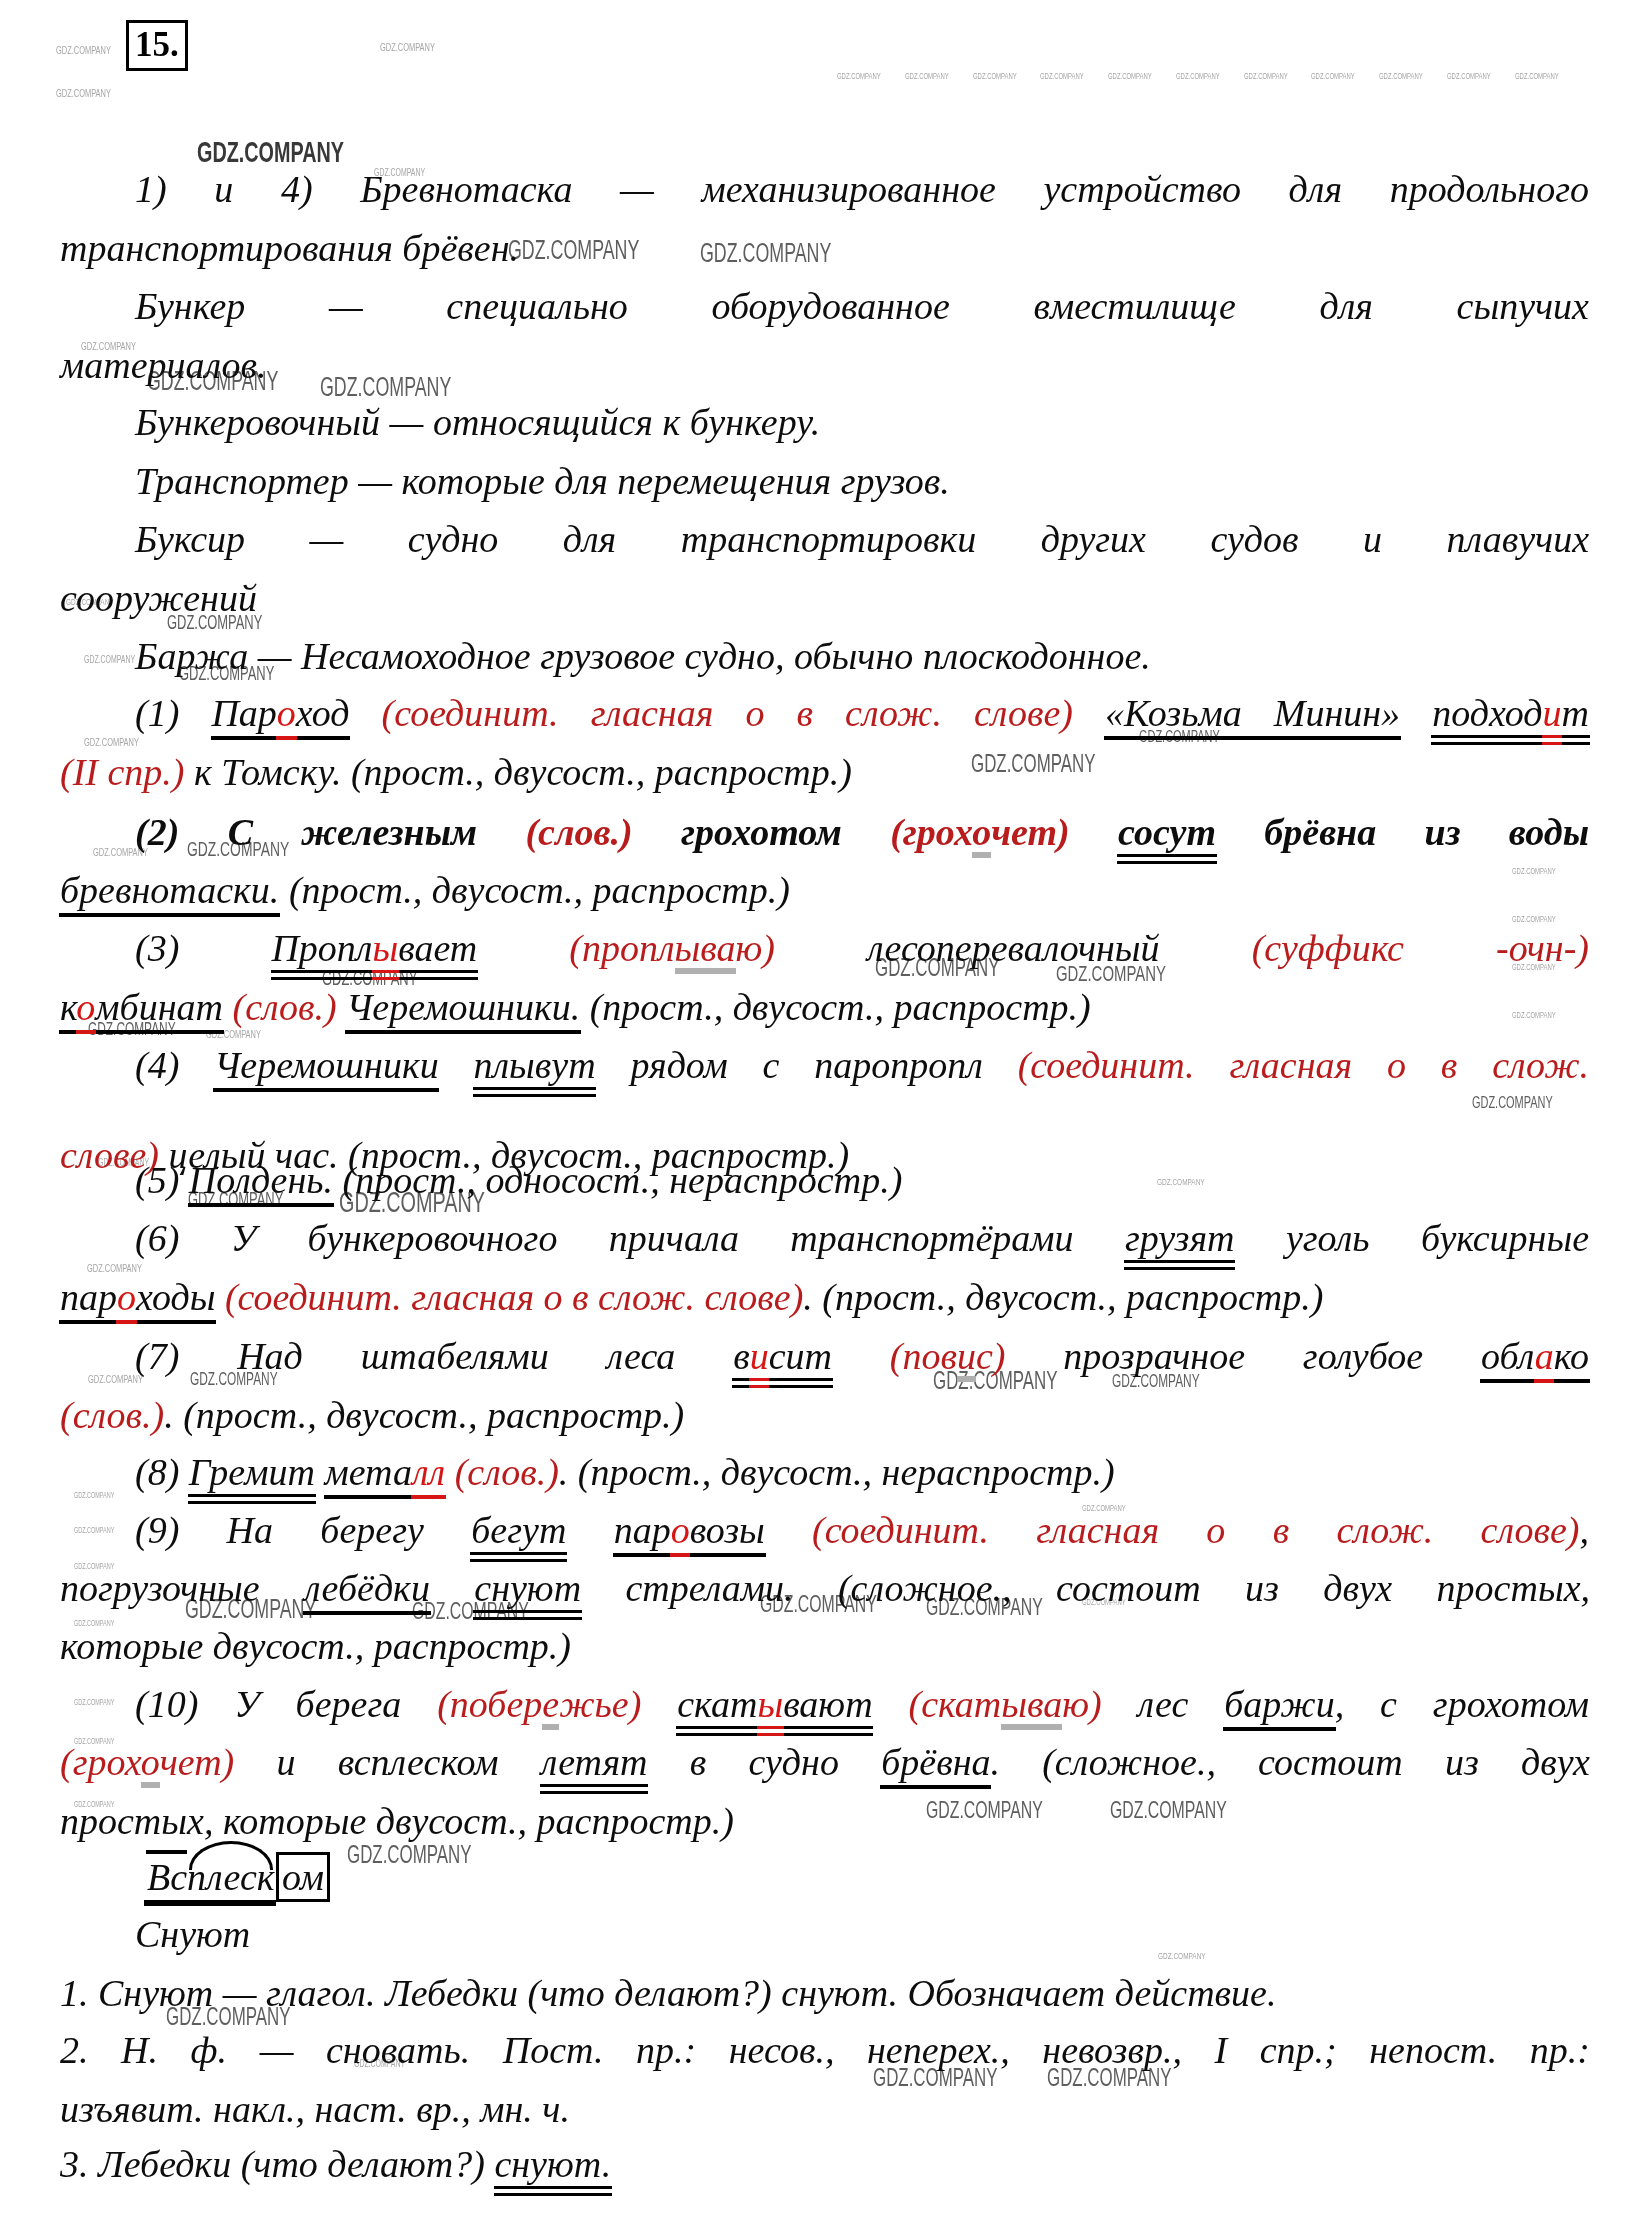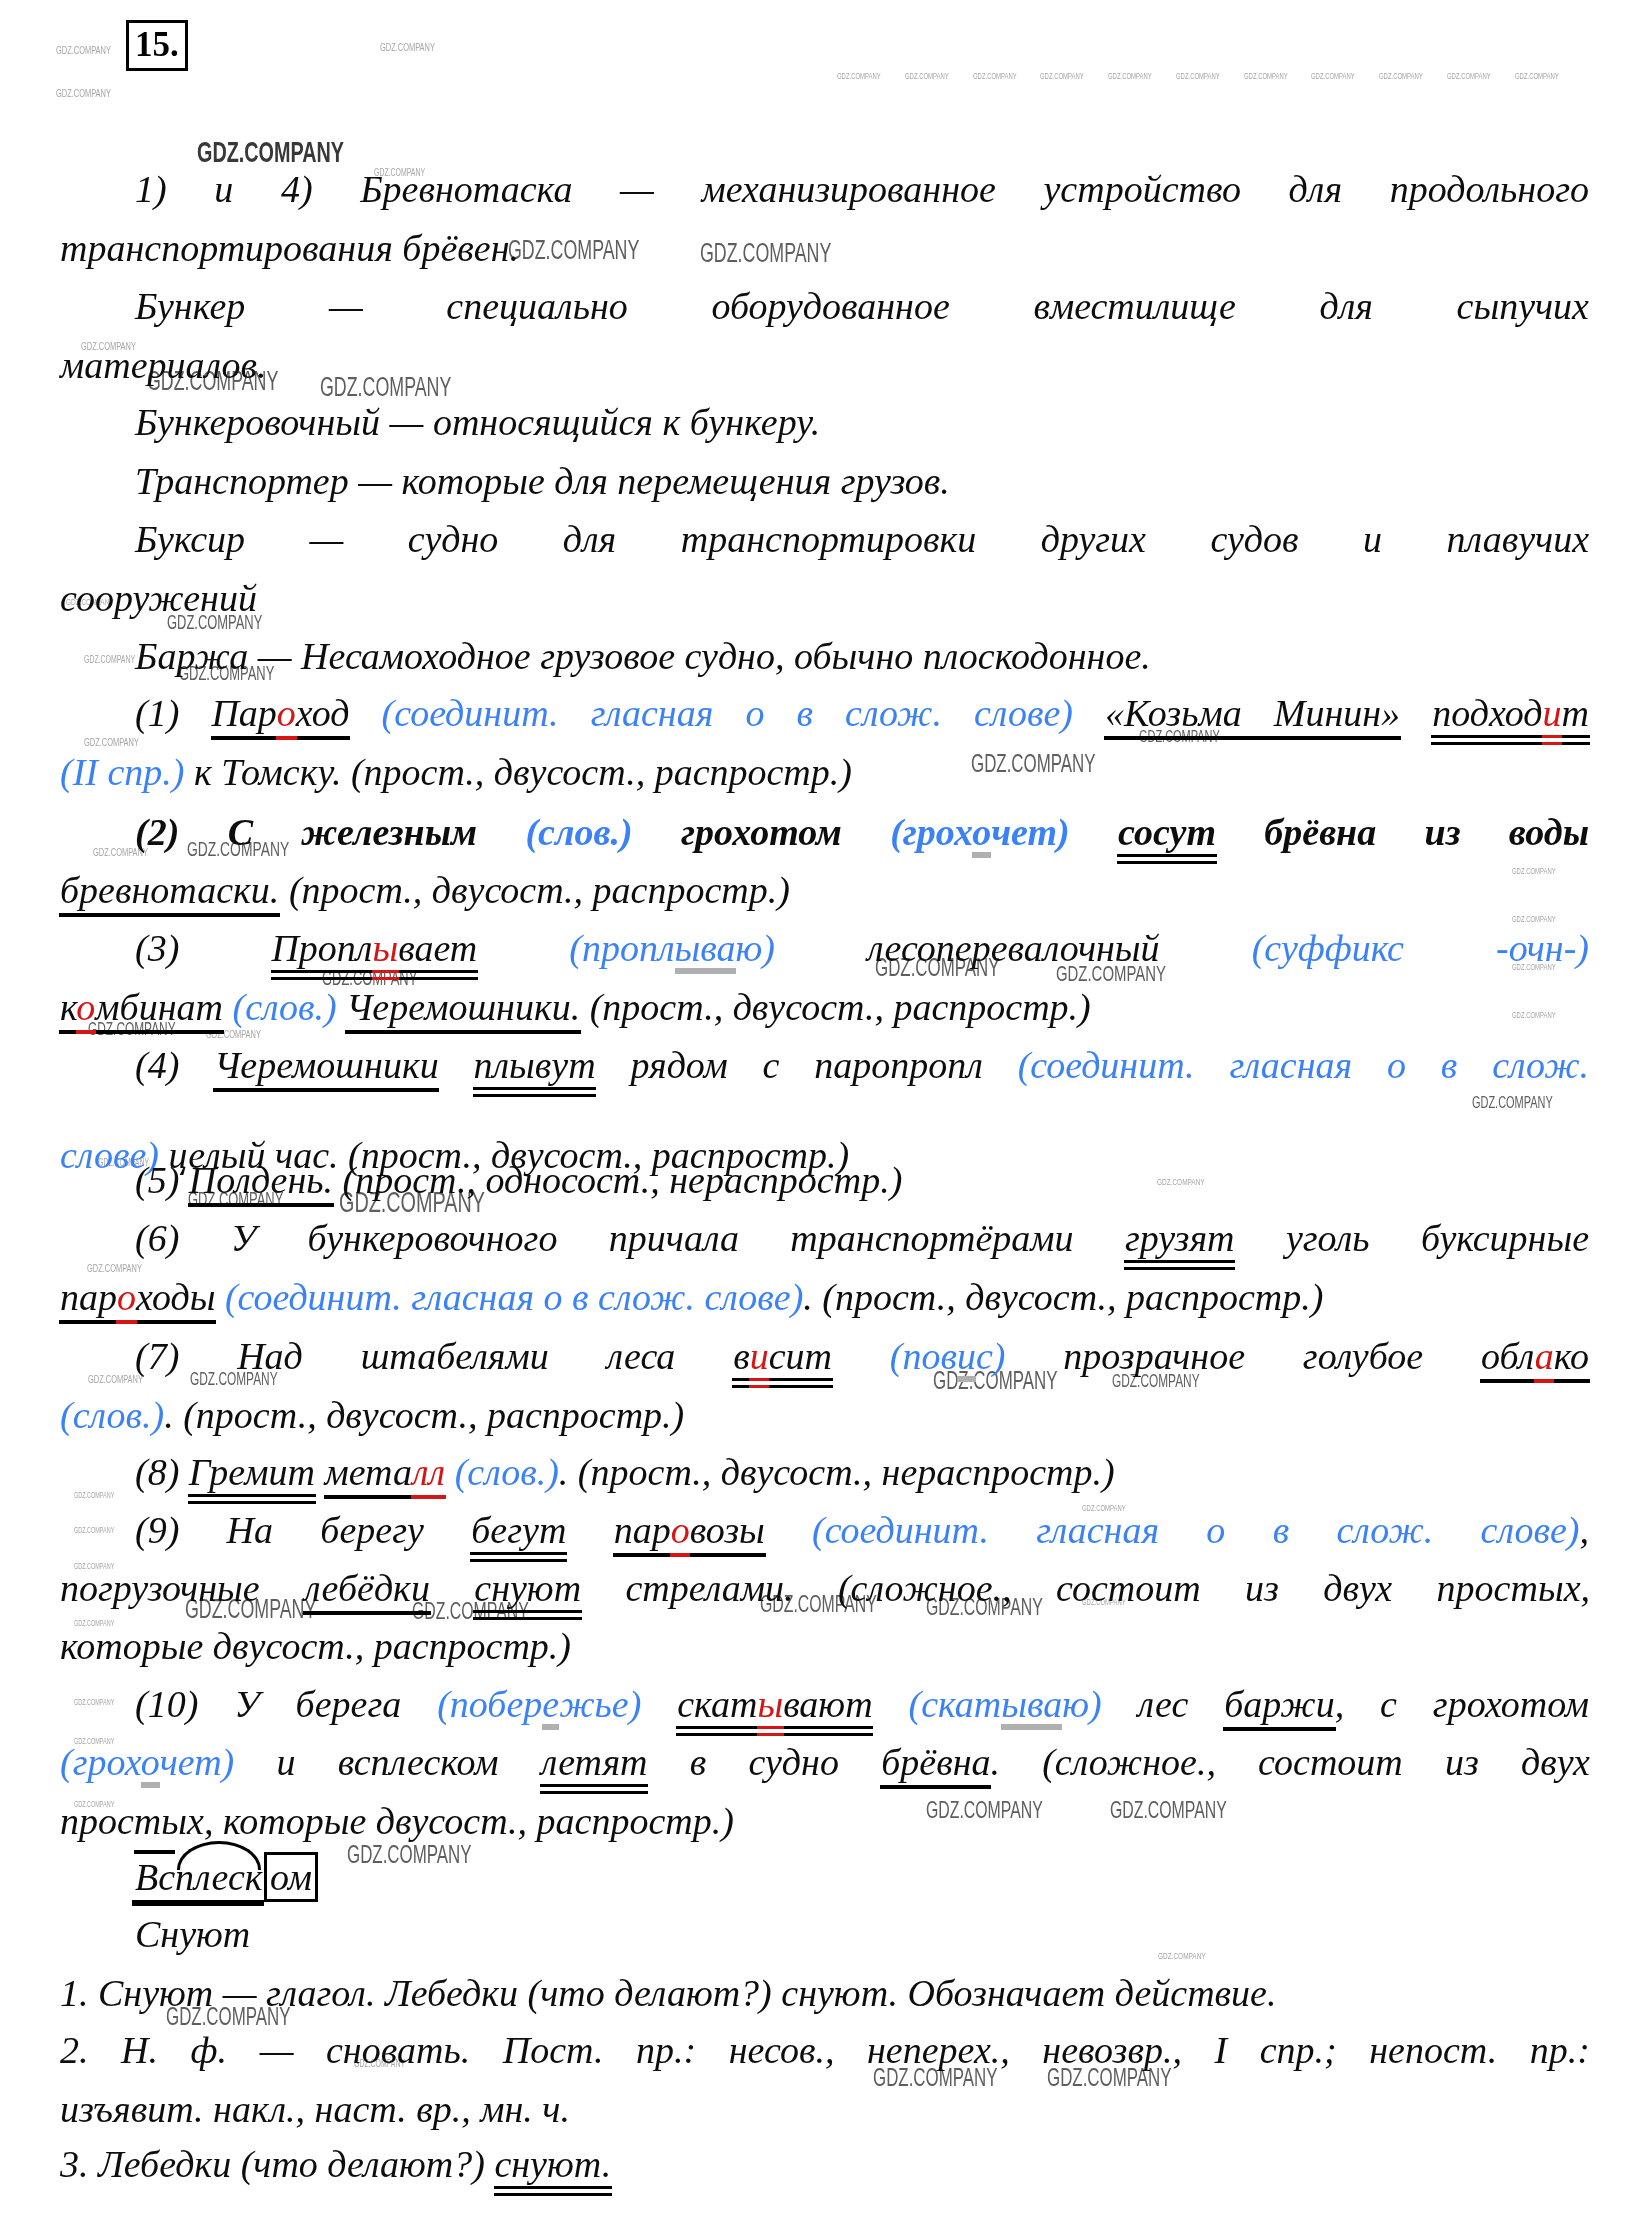--- a/index.html
+++ b/index.html
@@ -20,21 +20,21 @@
     font-size:35px;line-height:44px;
     color:#000;
   }
   .line{
     position:absolute;
     font-size:38px;
     line-height:44px;
     white-space:normal;
   }
   .just{text-align:justify;text-align-last:justify;}
-  .gray{color:#3b82f6;}
+  .gray{color:#b91c1c;}
   .red{color:#d61515;}
   
   .us{position:relative;white-space:nowrap;}
   .us::after{content:"";position:absolute;left:-0.8px;right:-0.8px;bottom:-6px;height:3.8px;background:#000;}
   
   .ud{position:relative;white-space:nowrap;}
   .ud::after{content:"";position:absolute;left:-0.8px;right:-0.8px;bottom:-10.5px;height:9.8px;
     background:linear-gradient(#000 0 3px,transparent 3px 6.8px,#000 6.8px 9.8px);}
   
   .rm{position:relative;}
@@ -173,17 +173,17 @@
       <div class="line" style="top: 1624px; left: 60px; width: 1530px;"><span>которые двусост., распростр.)</span></div>
       <div class="line just" style="top: 1682px; left: 135px; width: 1454px;"><span>(10) У бер</span><span>е</span><span>га </span><span class="gray"><span>(побер</span><span class="gm">е</span><span>жье)</span></span><span> </span><span class="ud"><span>скат</span><span class="red rm">ы</span><span>вают</span></span><span> </span><span class="gray"><span>(скат</span><span class="gm">ыва</span><span>ю)</span></span><span> лес </span><span class="us">баржи</span><span>, с грох</span><span>о</span><span>том</span></div>
       <div class="line just" style="top: 1740px; left: 60px; width: 1530px;"><span class="gray"><span>(грох</span><span class="gm">о</span><span>чет)</span></span><span> и всплеском </span><span class="ud">летят</span><span> в судно </span><span class="us">брёвна</span><span>. (сложное., состоит из двух</span></div>
       <div class="line" style="top: 1799px; left: 60px; width: 1530px;"><span>простых, которые двусост., распростр.)</span></div>
       <div class="line" style="top: 1912px; left: 135px; width: 1454px;"><span>Снуют</span></div>
       <div class="line" style="top: 1971px; left: 60px; width: 1530px;"><span>1. Снуют — глагол. Лебедки (что делают?) снуют. Обозначает действие.</span></div>
       <div class="line just" style="top: 2028px; left: 60px; width: 1530px;"><span>2. Н. ф. — сновать. Пост. пр.: несов., неперех., невозвр., I спр.; непост. пр.:</span></div>
       <div class="line" style="top: 2087px; left: 60px; width: 1530px;"><span>изъявит. накл., наст. вр., мн. ч.</span></div>
       <div class="line" style="top: 2142px; left: 60px; width: 1530px;"><span>3. Лебедки (что делают?) </span><span class="ud">снуют.</span></div>
     </div>
-  <div class="morph" style="left:135px;top:1852px;">
+  <div class="morph" style="left:147px;top:1852px;">
     <span class="m-stem"><span class="m-pre">Вс</span><span class="m-root">плеск</span></span><span class="m-end">ом</span>
   </div>
 </div>
 
 
 </body></html>

